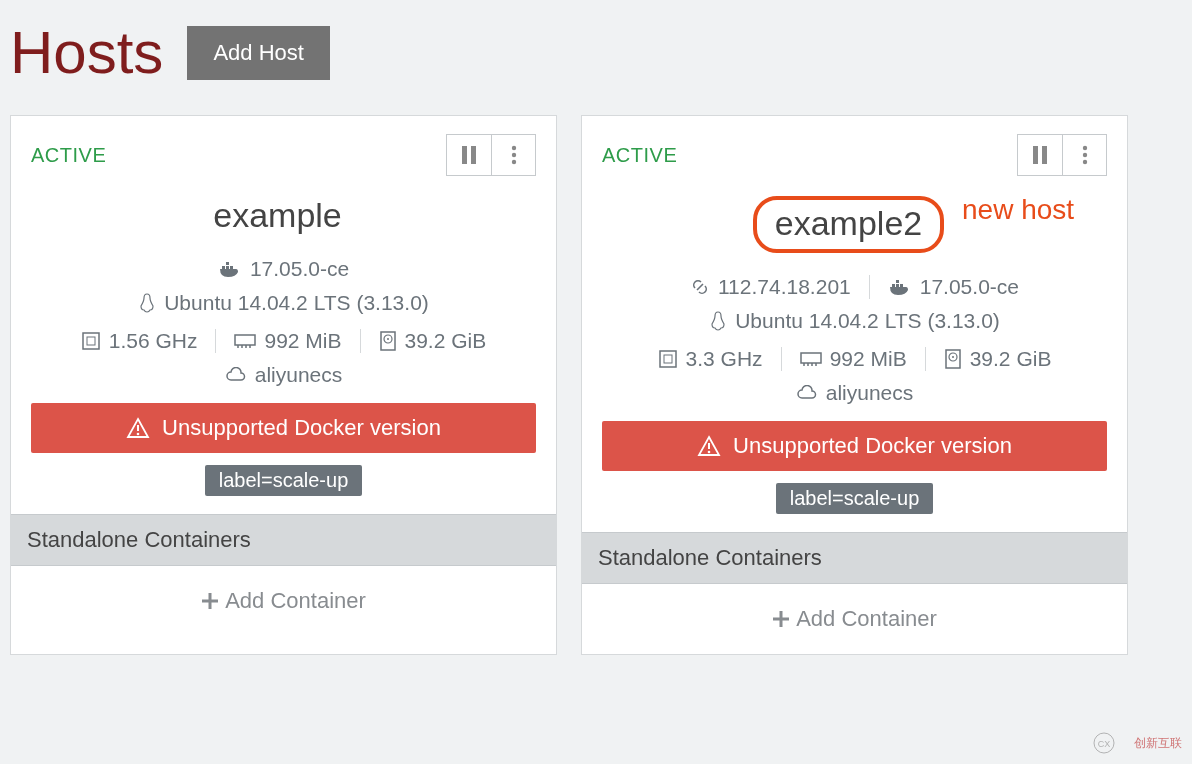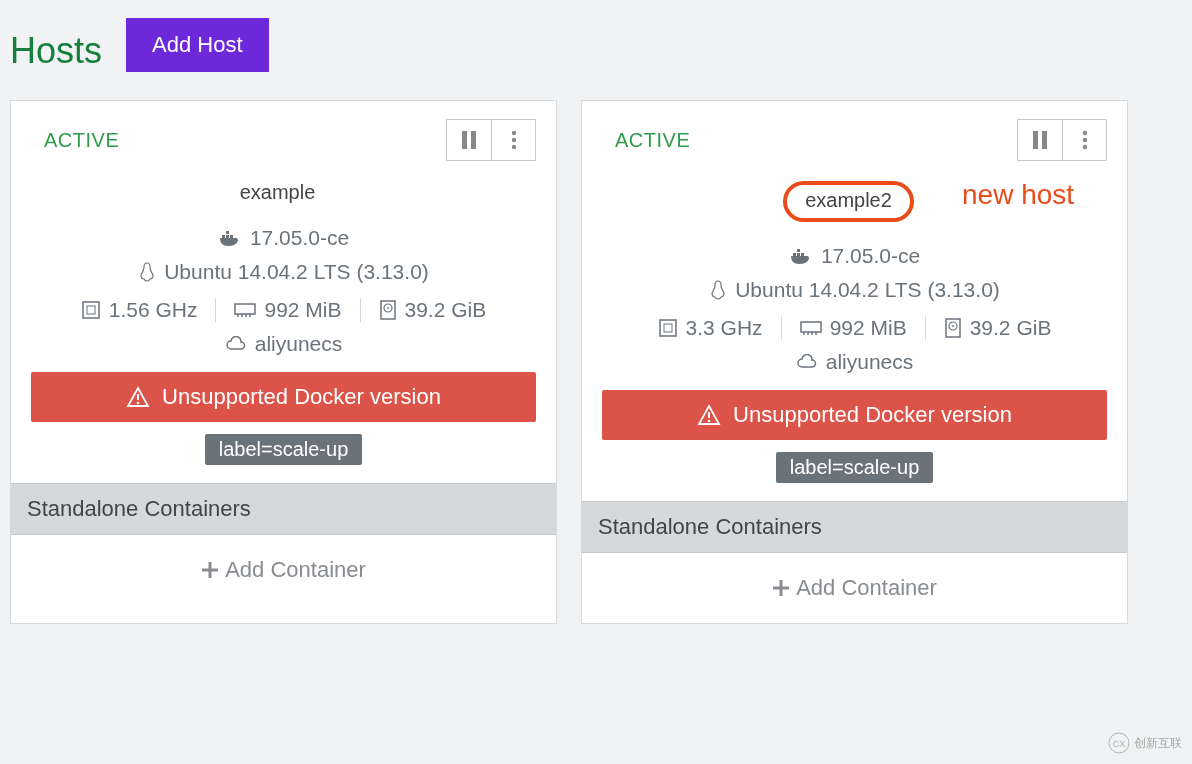--- a/index.html
+++ b/index.html
@@ -9,27 +9,26 @@
       color: #444;
       font-size: 18px;
     }
     .header {
       display: flex;
       align-items: center;
       gap: 24px;
       padding: 18px 10px 28px 10px;
     }
     .page-title {
-      font-size: 36px;
+      font-size: 60px;
       font-weight: 400;
-      color: #15803d;
-      margin-top: 12px;
+      color: #7f1d1d;
     }
     .btn-primary {
-      background: #6d28d9;
+      background: #737373;
       color: #fff;
       border: none;
       padding: 14px 26px;
       font-size: 22px;
       cursor: pointer;
     }
     .hosts-row {
       display: flex;
       gap: 24px;
       padding: 0 10px;
@@ -38,21 +37,20 @@
       width: 547px;
       background: #fff;
       border: 1px solid #d6d9db;
       position: relative;
     }
     .card-top {
       display: flex;
       justify-content: space-between;
       align-items: center;
       padding: 18px 20px 6px 20px;
-      margin-left: 13px;
     }
     .status-active {
       color: #2e9c4a;
       font-size: 20px;
       font-weight: 500;
       letter-spacing: 0.5px;
     }
     .card-controls {
       display: flex;
       border: 1px solid #c6cacd;
@@ -63,21 +61,21 @@
       display: flex;
       align-items: center;
       justify-content: center;
       background: #fff;
       cursor: pointer;
       color: #888;
     }
     .control-btn + .control-btn { border-left: 1px solid #c6cacd; }
     .host-name {
       text-align: center;
-      font-size: 20px;
+      font-size: 34px;
       color: #444;
       padding: 14px 12px 18px 0;
     }
     .host-name.boxed span {
       border: 4px solid #e84c1a;
       border-radius: 24px;
       padding: 4px 18px 6px 18px;
       display: inline-block;
     }
     .annotation {
@@ -155,24 +153,24 @@
       color: #888c90;
       font-size: 22px;
       cursor: pointer;
     }
     svg { display: block; }
     .watermark {
       position: fixed;
       bottom: 10px; right: 10px;
       opacity: 0.6;
       font-size: 12px;
-      color:#737373;
+      color:#b91c1c;
       display:flex;
       align-items:center;
-      gap:4px;
+      gap:19px;
     }
   </style>
 </head>
 <body>
 
 <div class="header">
   <h1 class="page-title">Hosts</h1>
   <button class="btn-primary">Add Host</button>
 </div>
 
@@ -286,20 +284,26 @@
               <circle cx="3" cy="10" r="2.2" fill="#888"></circle>
               <circle cx="3" cy="17" r="2.2" fill="#888"></circle>
             </svg>
         </div>
       </div>
     </div>
     <div class="host-name boxed"><span>example2</span></div>
 
     <div class="stats-row">
       <div class="stat">
+        <svg width="20" height="20">
+            <path d="M7 13 L13 7 M5 11 a4 4 0 0 1 6-6 M15 9 a4 4 0 0 1-6 6" stroke="#6b737a" stroke-width="1.6" fill="none"></path>
+          </svg>
+        <span>112.74.18.201</span>
+      </div>
+      <div class="stat">
         <svg width="24" height="18">
             <path d="M2 9 h16 q2 0 2 3 q-2 5-10 5 q-8 0-8-8 M4 6 h3 v3 h-3 z M8 6 h3 v3 h-3 z M12 6 h3 v3 h-3 z M8 2 h3 v3 h-3 z" fill="#6b737a"></path>
           </svg>
         <span>17.05.0-ce</span>
       </div>
     </div>
 
     <div class="single-stat">
       <svg width="18" height="20">
           <path d="M9 1 q-3 0-3 4 q0 3-3 8 q0 4 3 4 q1 2 3 2 t3-2 q3 0 3-4 q-3-5-3-8 q0-4-3-4" stroke="#6b737a" stroke-width="1.2" fill="none"></path>

